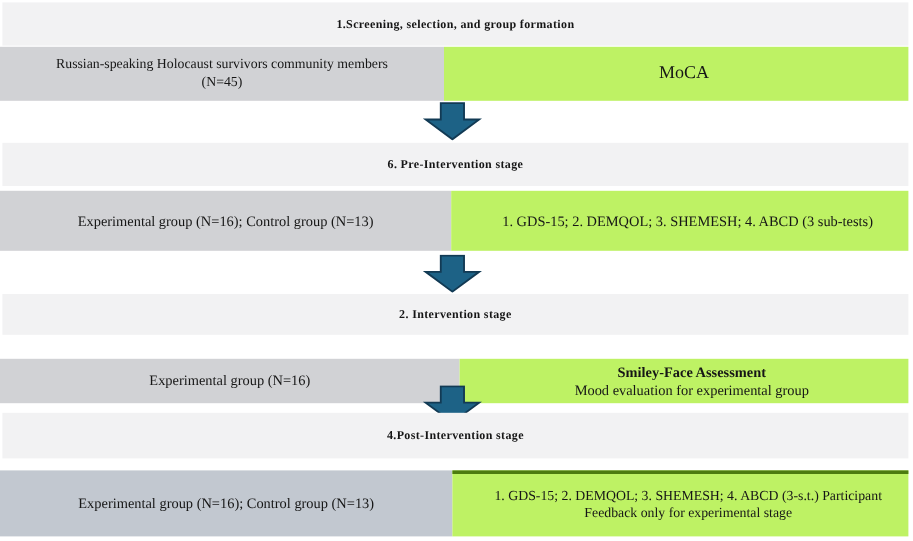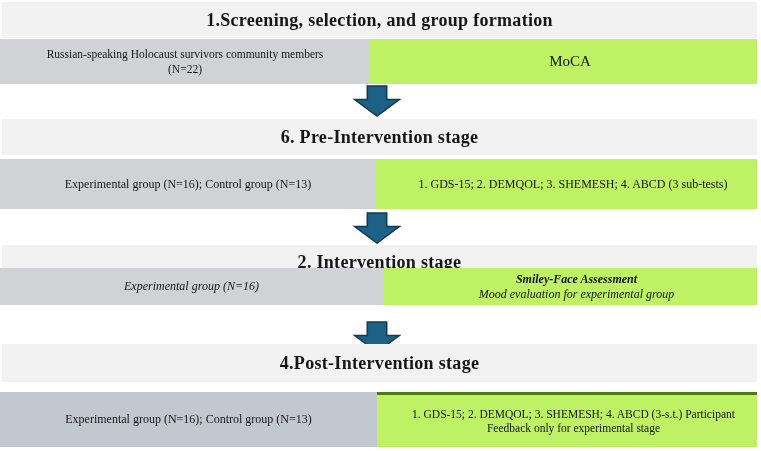--- a/index.html
+++ b/index.html
@@ -8,30 +8,30 @@
     width:761px;height:451px;
     background:#ffffff;
     font-family:"Liberation Serif","DejaVu Serif",serif;
     color:#161616;
     overflow:hidden;
   }
   .band{
     position:absolute;left:2px;width:755px;
     background:#f2f2f3;
     display:flex;align-items:center;justify-content:center;
-    font-weight:bold;font-size:18px;letter-spacing:.3px;
+    font-weight:bold;font-size:10px;letter-spacing:.3px;
   }
   .band.t1{top:2px;height:36px;}
   .band.t2{top:119px;height:36px;}
   .band.t3{top:245px;height:34px;}
   .band.t4{top:344px;height:38px;}
   .row{position:absolute;left:0;width:757px;display:flex;}
   .row.r1{top:39px;height:45px;}
   .row.r2{top:159px;height:50px;}
-  .row.r3{top:268px;height:37px;font-style:italic;}
+  .row.r3{top:299px;height:37px;}
   .row.r4{top:392px;height:55px;}
   .cell{
     display:flex;flex-direction:column;align-items:center;justify-content:center;
     text-align:center;font-size:12px;line-height:14.5px;box-sizing:border-box;
     padding:2px 8px;
   }
   .cell.left{background:#d1d2d5;}
   .r1 .cell.left{width:370px;font-size:11.5px;}
   .r2 .cell.left{width:376px;}
   .r3 .cell.left{width:383px;}
@@ -48,21 +48,21 @@
 </style>
 </head>
 <body>
 
 <div id="diagram">
 
   <div class="band t1">1.Screening, selection, and group formation</div>
   <div class="row r1">
     <div class="cell left">
       <span>Russian-speaking Holocaust survivors community members</span>
-      <span>(N=22)</span>
+      <span>(N=45)</span>
     </div>
     <div class="cell right">
       <span>MoCA</span>
     </div>
   </div>
 
   <div class="arrow a1">
     <svg viewBox="0 0 50 33" aria-hidden="true">
       <polygon points="15,1 35,1 35,15 48,15 25,32 2,15 15,15" fill="#1d6286" stroke="#123a54" stroke-width="1.6" stroke-linejoin="miter"></polygon>
     </svg>

